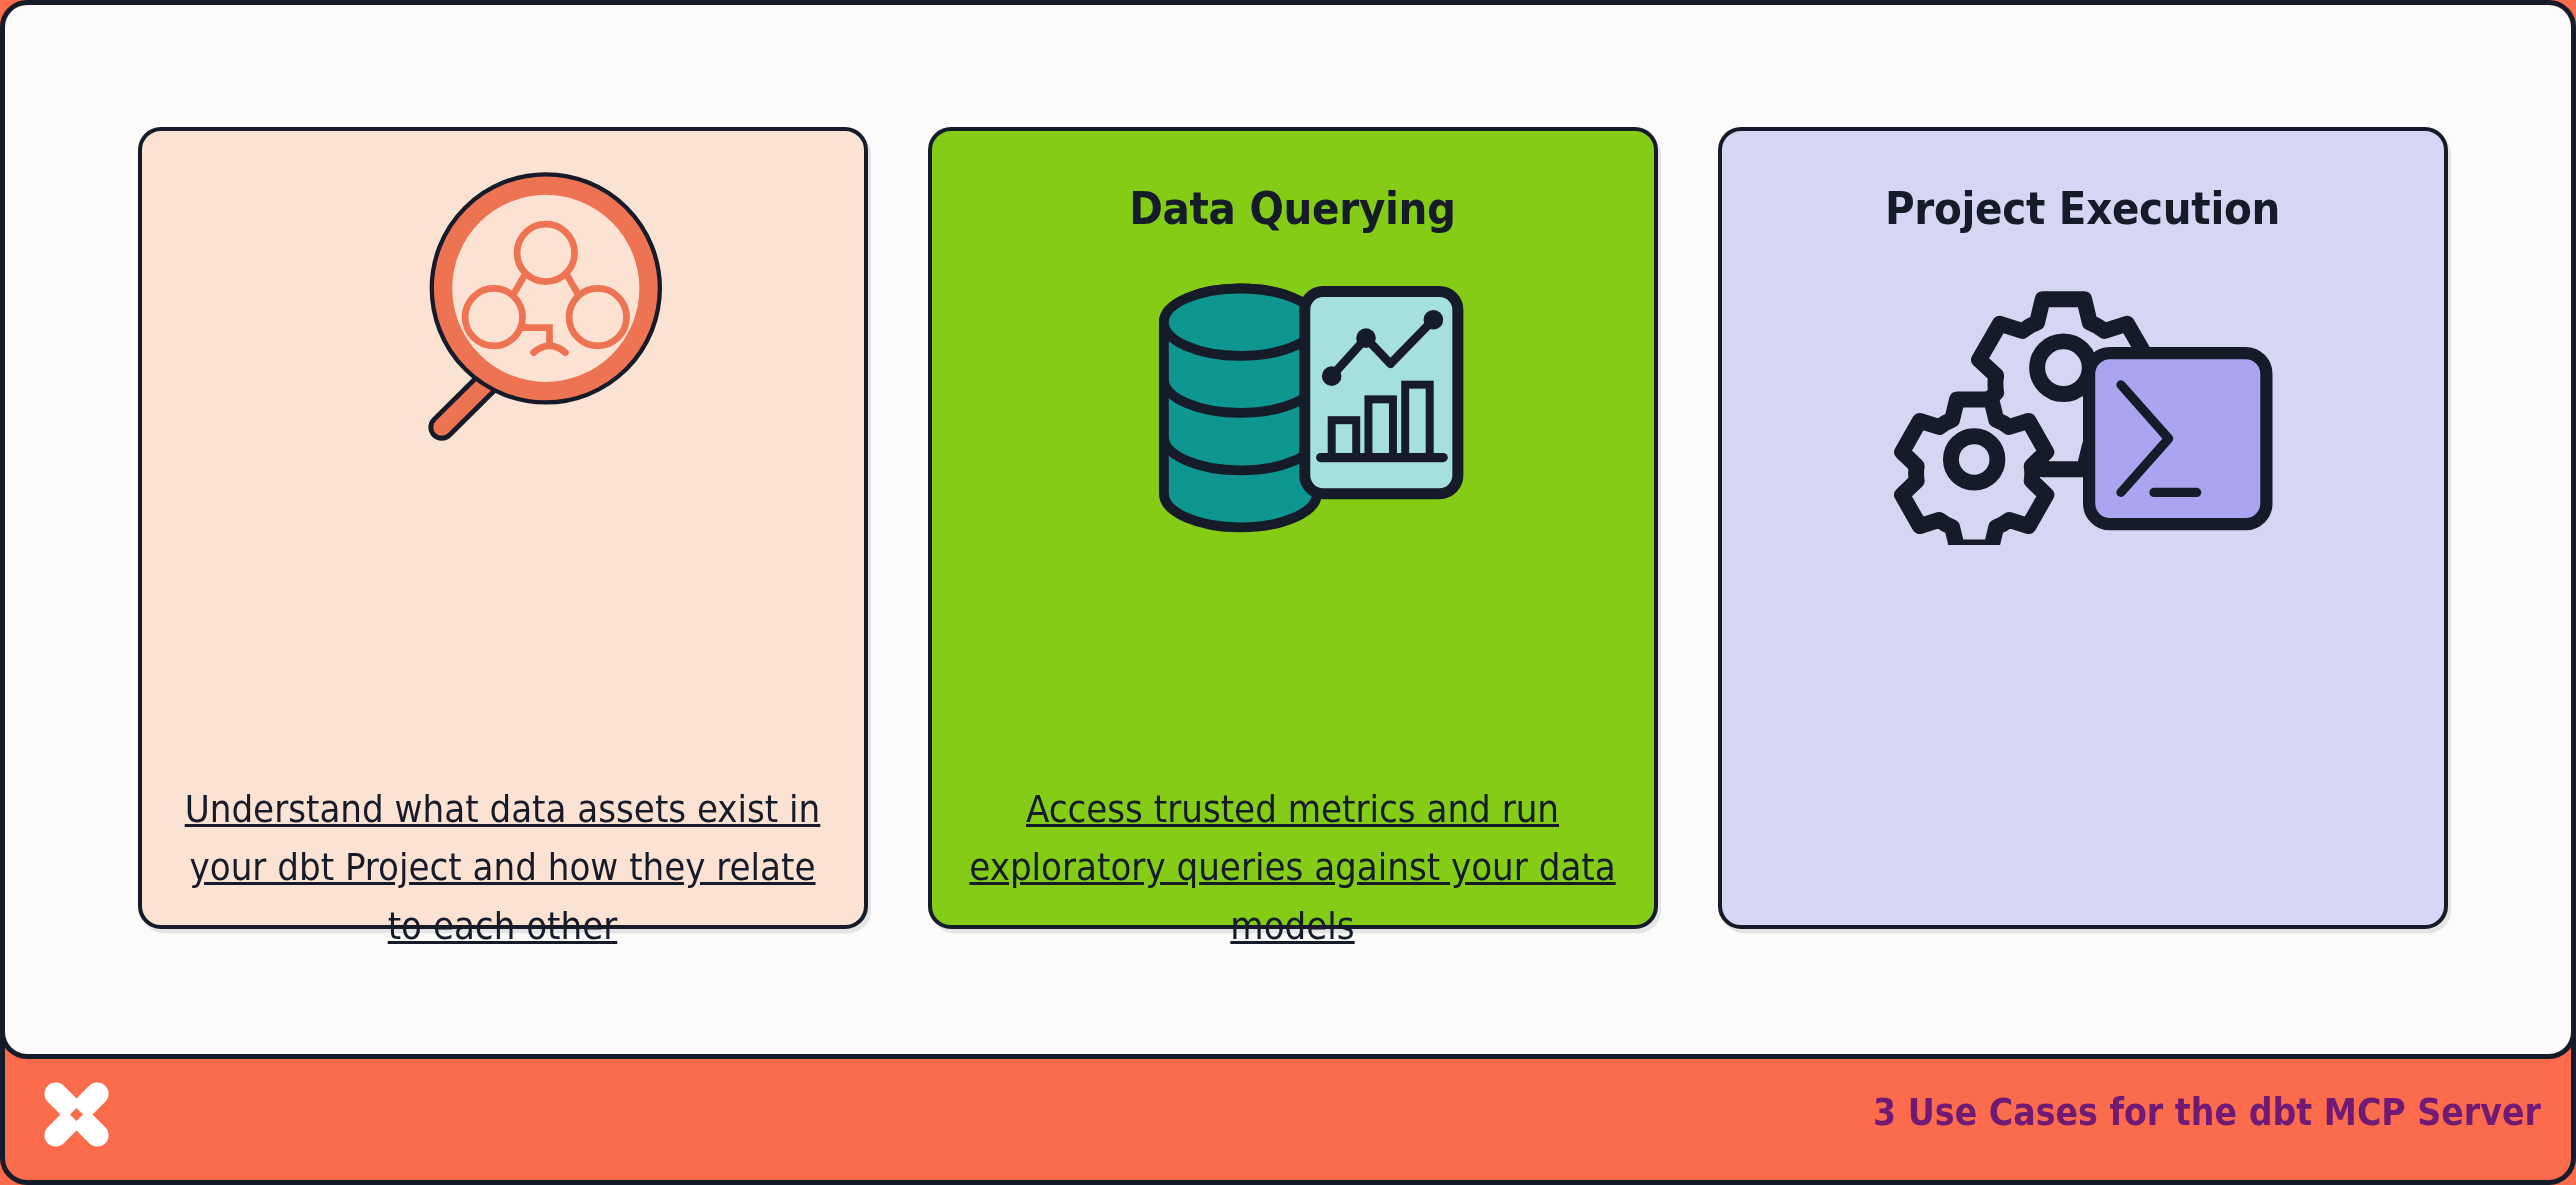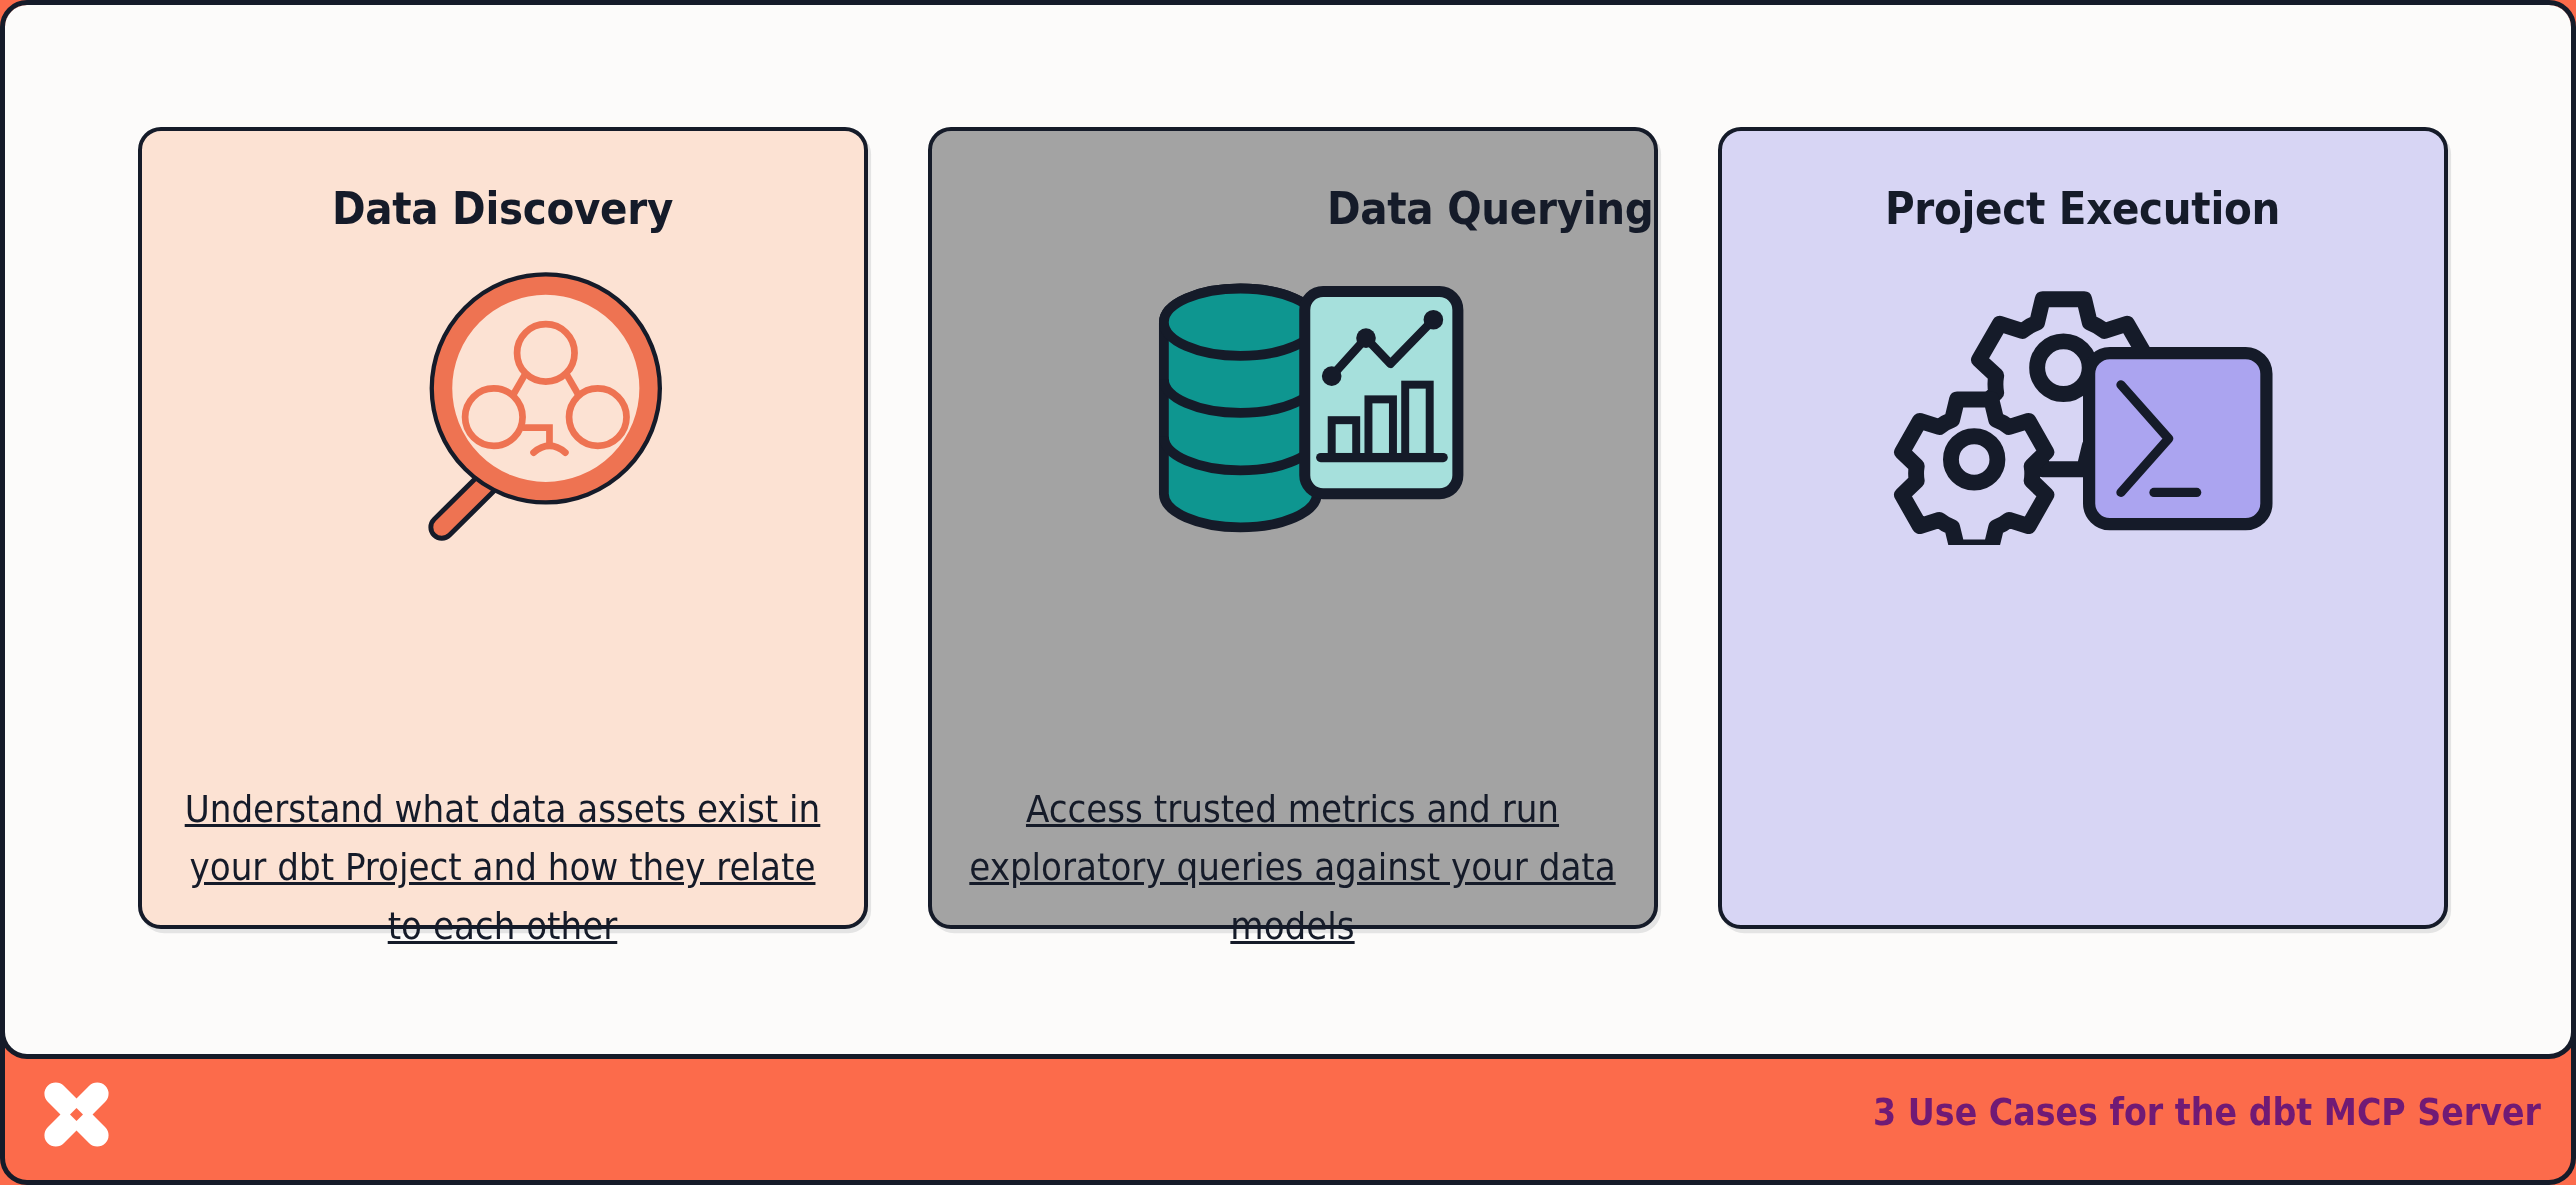--- a/index.html
+++ b/index.html
@@ -37,21 +37,21 @@
     width:730px;height:802px;
     box-sizing:border-box;
     border:4.9px solid #151B29;
     border-radius:23px;
     display:flex;flex-direction:column;
     align-items:center;
     position:relative;
     box-shadow:3.1px 4.3px 0 rgba(21,27,41,.10);
   }
   .card-1{background:#FCE2D3;}
-  .card-2{background:#a3a3a3;align-items:flex-end;}
+  .card-2{background:#84cc16;}
   .card-3{background:#D7D5F4;align-items:center;}
 
   .card-title{
     margin-top:55px;
     font-size:45px;
     font-weight:700;
     color:#151B29;
     letter-spacing:-0.3px;
     text-align:center;
     line-height:1;
@@ -94,21 +94,20 @@
 </style>
 </head>
 <body>
 
 <div class="frame">
 
   <div class="panel">
     <div class="cards">
 
       <div class="card card-1">
-        <div class="card-title">Data Discovery</div>
         <div class="icon-wrap">
           <svg width="318" height="288" viewBox="0 0 520 470">
 
             <line x1="160" y1="425" x2="268" y2="318" stroke="#151B29" stroke-width="44" stroke-linecap="round"></line>
             <line x1="160" y1="425" x2="268" y2="318" stroke="#EE7352" stroke-width="28" stroke-linecap="round"></line>
 
             <circle cx="330" cy="198" r="168" fill="none" stroke="#151B29" stroke-width="44"></circle>
             <circle cx="330" cy="198" r="168" fill="#FCE2D3" stroke="#EE7352" stroke-width="30"></circle>
 
             <circle cx="330" cy="140" r="47" fill="none" stroke="#EE7352" stroke-width="11"></circle>

